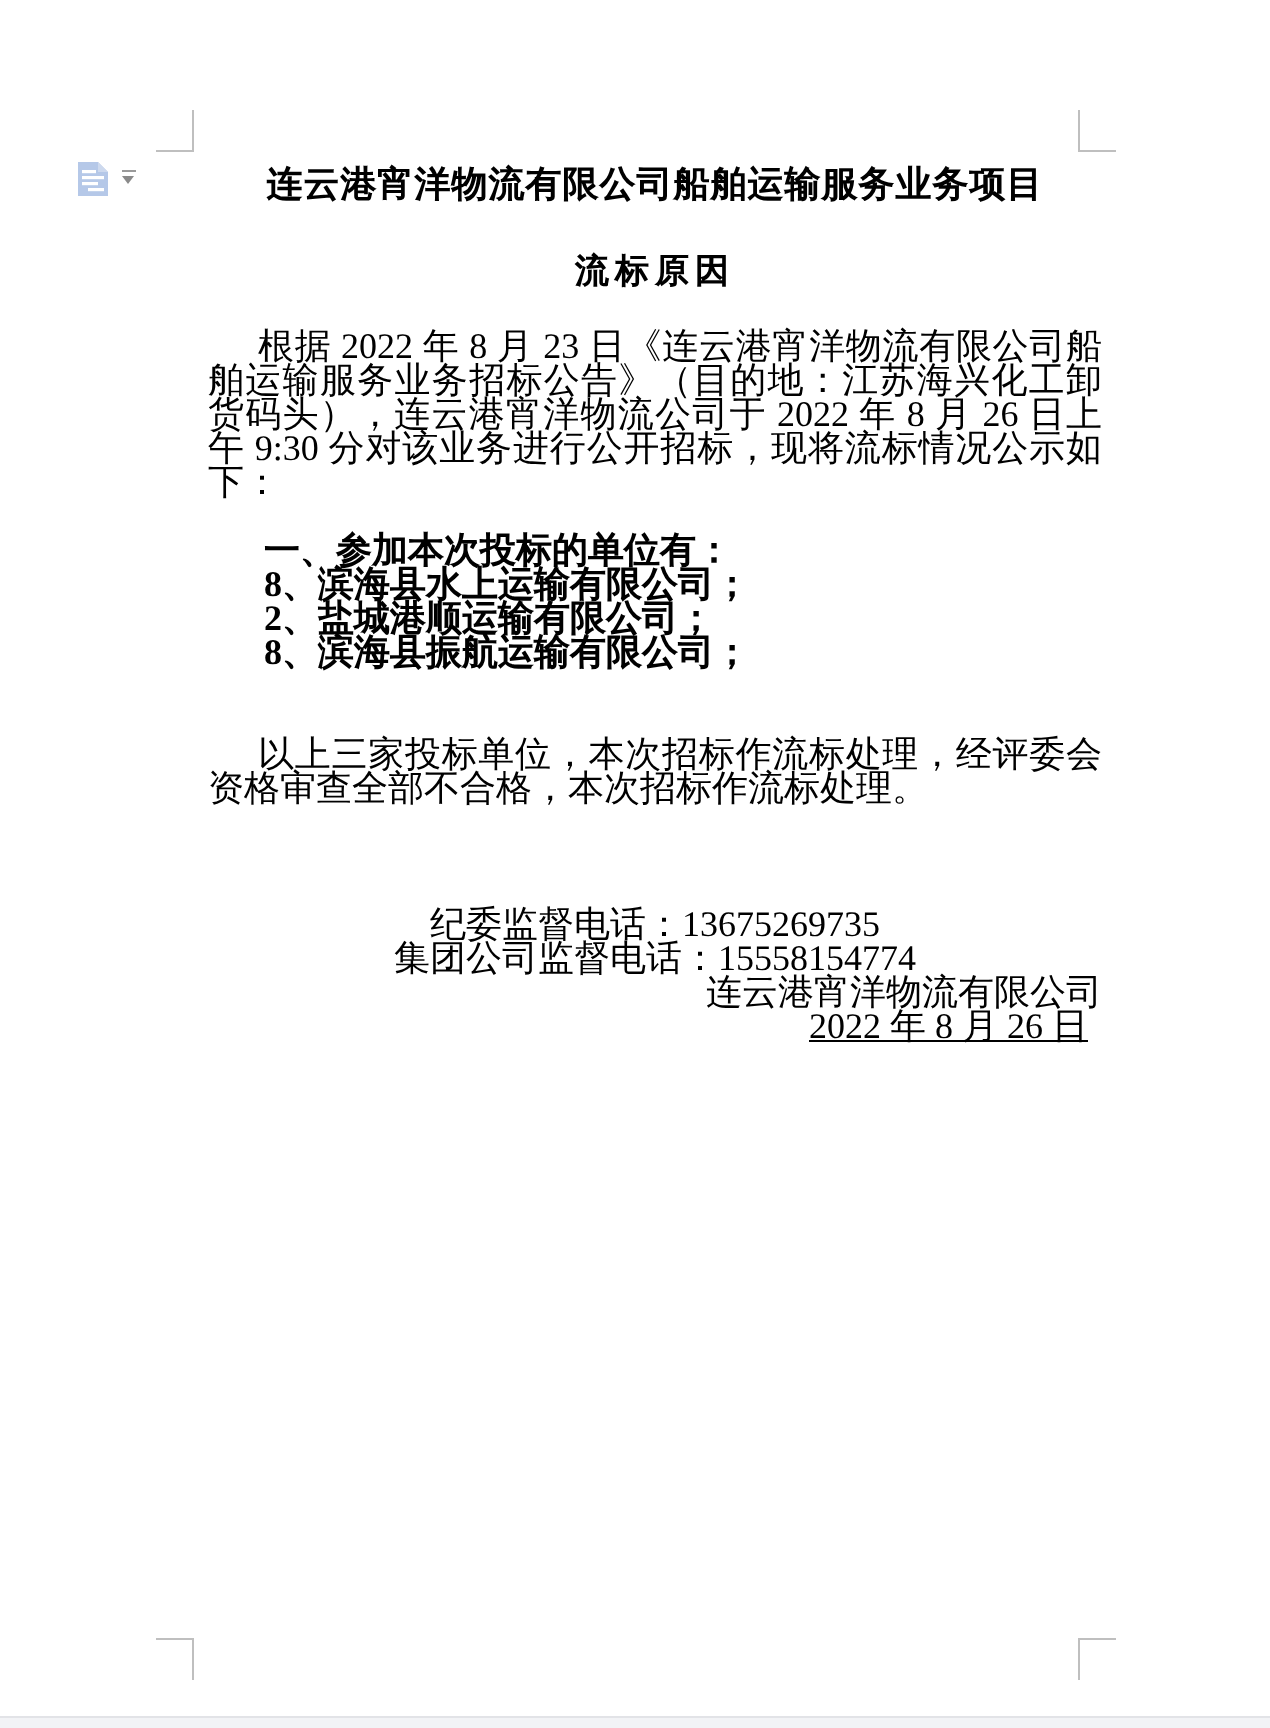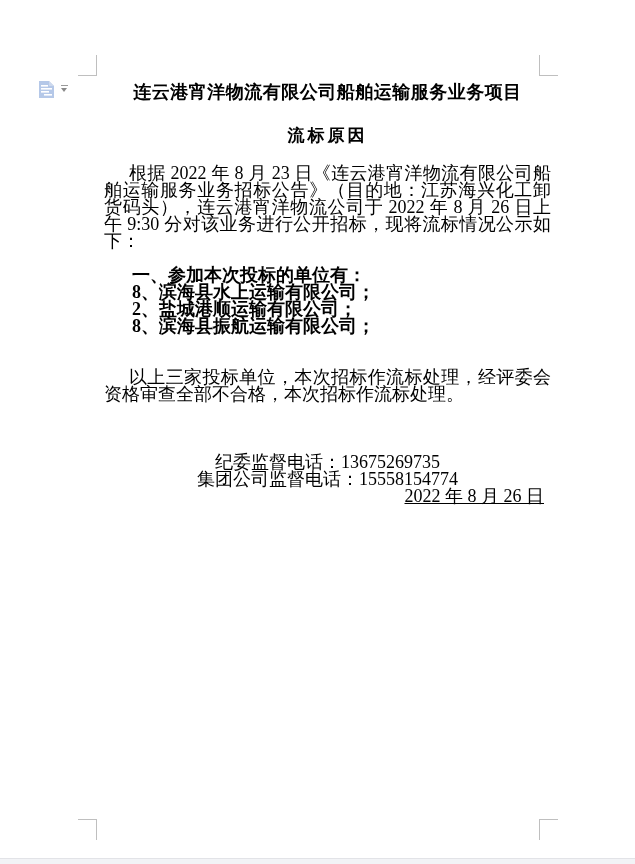--- a/index.html
+++ b/index.html
@@ -120,16 +120,17 @@
   <div class="gap"></div>
 
   <p class="para">以上三家投标单位，本次招标作流标处理，经评委会资格审查全部不合格，本次招标作流标处理。</p>
   <div class="gap"></div>
 
   <div class="gap2"></div>
 
   <p class="plain">纪委监督电话：13675269735</p>
   <p class="plain">集团公司监督电话：15558154774</p>
 
+  <p class="sig">连云港宵洋物流有限公司</p>
   <p class="sig-date">2022 年 8 月 26 日</p>
 </div>
 
 <div class="bottom-bar"></div>
 
 </body></html>

